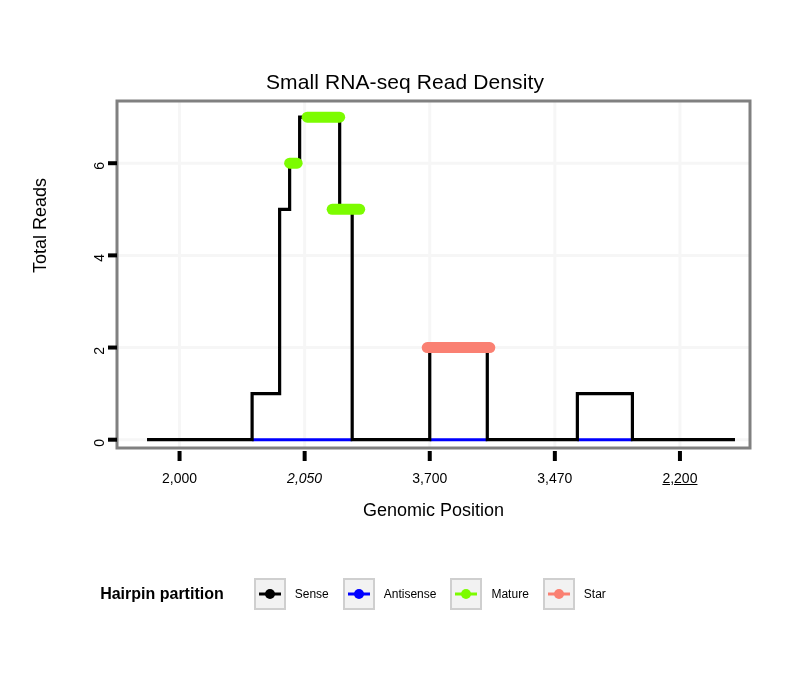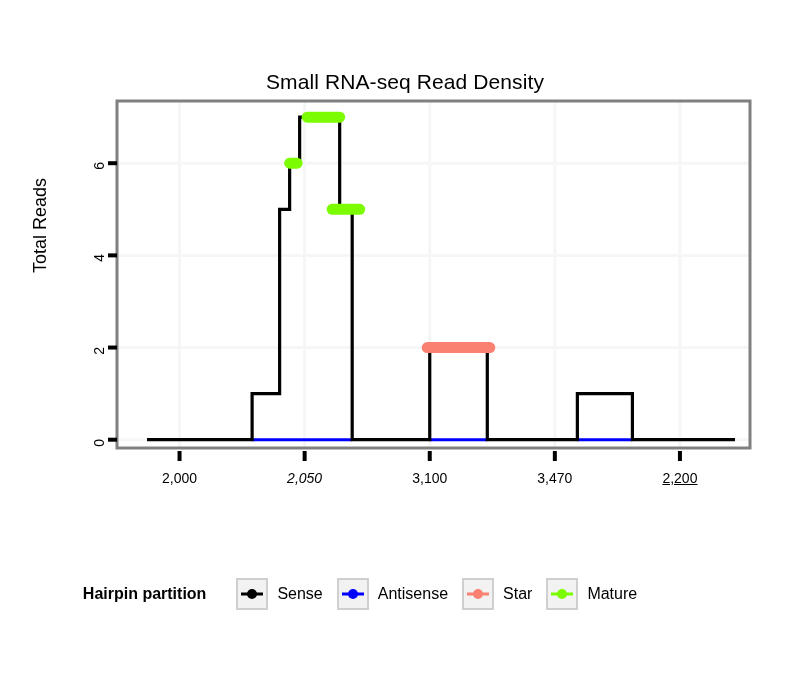--- a/index.html
+++ b/index.html
@@ -36,41 +36,41 @@
     width:70px;text-align:center;
   }
 
   svg.plot{position:absolute;left:0;top:0;}
 
   
   .legend{
     position:absolute;left:0;top:578px;width:720px;
     display:flex;align-items:center;justify-content:center;
     gap:8px;
-    margin-left:7px;
   }
   .legend-title{
     font-size:16px;font-weight:bold;color:#000;margin-right:22px;
   }
   .legend-item{display:flex;align-items:center;margin-right:14px;}
   .legend-key{
     width:32px;height:32px;background:#f2f2f2;border:2px solid #cfcfcf;
     display:flex;align-items:center;justify-content:center;box-sizing:border-box;
   }
-  .legend-label{font-size:16px;color:#000;margin-left:9px;}
+  .legend-label{font-size:12px;color:#000;margin-left:9px;}
 </style>
 </head>
 <body>
 
 <div id="page">
 
   <div class="chart-title">Small RNA-seq Read Density</div>
 
   <div class="y-axis-label">Total Reads</div>
 
+  <div class="x-axis-label">Genomic Position</div>
 
   <svg class="plot" width="810" height="690">
     <g id="svg-root">
         <rect x="117" y="101" width="633" height="347" fill="#ffffff"></rect>
         <line x1="117" x2="750" y1="439.7051792828685" y2="439.7051792828685" stroke="#f6f6f6" stroke-width="3"></line>
         <line x1="117" x2="750" y1="347.5405046480744" y2="347.5405046480744" stroke="#f6f6f6" stroke-width="3"></line>
         <line x1="117" x2="750" y1="255.3758300132802" y2="255.3758300132802" stroke="#f6f6f6" stroke-width="3"></line>
         <line x1="117" x2="750" y1="163.211155378486" y2="163.211155378486" stroke="#f6f6f6" stroke-width="3"></line>
         <line x1="179.5494071146245" x2="179.5494071146245" y1="101" y2="448" stroke="#f6f6f6" stroke-width="3"></line>
         <line x1="304.6482213438735" x2="304.6482213438735" y1="101" y2="448" stroke="#f6f6f6" stroke-width="3"></line>
@@ -100,21 +100,21 @@
 
   <div id="ytick-labels">
       <div class="ytick-label" style="left: 69px; top: 430.705px;">0</div>
       <div class="ytick-label" style="left: 69px; top: 338.541px;">2</div>
       <div class="ytick-label" style="left: 69px; top: 246.376px;">4</div>
       <div class="ytick-label" style="left: 69px; top: 154.211px;">6</div>
     </div>
   <div id="xtick-labels">
       <div class="xtick-label" style="left: 144.549px; top: 470px;">2,000</div>
       <div class="xtick-label" style="left: 269.648px; top: 470px; font-style: italic;">2,050</div>
-      <div class="xtick-label" style="left: 394.747px; top: 470px;">3,100</div>
+      <div class="xtick-label" style="left: 394.747px; top: 470px;">3,700</div>
       <div class="xtick-label" style="left: 519.846px; top: 470px;">3,470</div>
       <div class="xtick-label" style="left: 644.945px; top: 470px; text-decoration: underline;">2,200</div>
     </div>
 
   <div class="legend">
     <div class="legend-title">Hairpin partition</div>
     <div id="legend-items" style="display:flex;align-items:center;">
         <div class="legend-item">
           <div class="legend-key">
             <svg width="26" height="26">
@@ -129,31 +129,31 @@
             <svg width="26" height="26">
               <line x1="2" y1="13" x2="24" y2="13" stroke="#0000FF" stroke-width="3"></line>
               <circle cx="13" cy="13" r="5" fill="#0000FF"></circle>
             </svg>
           </div>
           <div class="legend-label">Antisense</div>
         </div>
         <div class="legend-item">
           <div class="legend-key">
             <svg width="26" height="26">
+              <line x1="2" y1="13" x2="24" y2="13" stroke="#7CFC00" stroke-width="3"></line>
+              <circle cx="13" cy="13" r="5" fill="#7CFC00"></circle>
+            </svg>
+          </div>
+          <div class="legend-label">Mature</div>
+        </div>
+        <div class="legend-item">
+          <div class="legend-key">
+            <svg width="26" height="26">
               <line x1="2" y1="13" x2="24" y2="13" stroke="#FA8072" stroke-width="3"></line>
               <circle cx="13" cy="13" r="5" fill="#FA8072"></circle>
             </svg>
           </div>
           <div class="legend-label">Star</div>
-        </div>
-        <div class="legend-item">
-          <div class="legend-key">
-            <svg width="26" height="26">
-              <line x1="2" y1="13" x2="24" y2="13" stroke="#7CFC00" stroke-width="3"></line>
-              <circle cx="13" cy="13" r="5" fill="#7CFC00"></circle>
-            </svg>
-          </div>
-          <div class="legend-label">Mature</div>
         </div>
       </div>
   </div>
 
 </div>
 
 </body></html>

